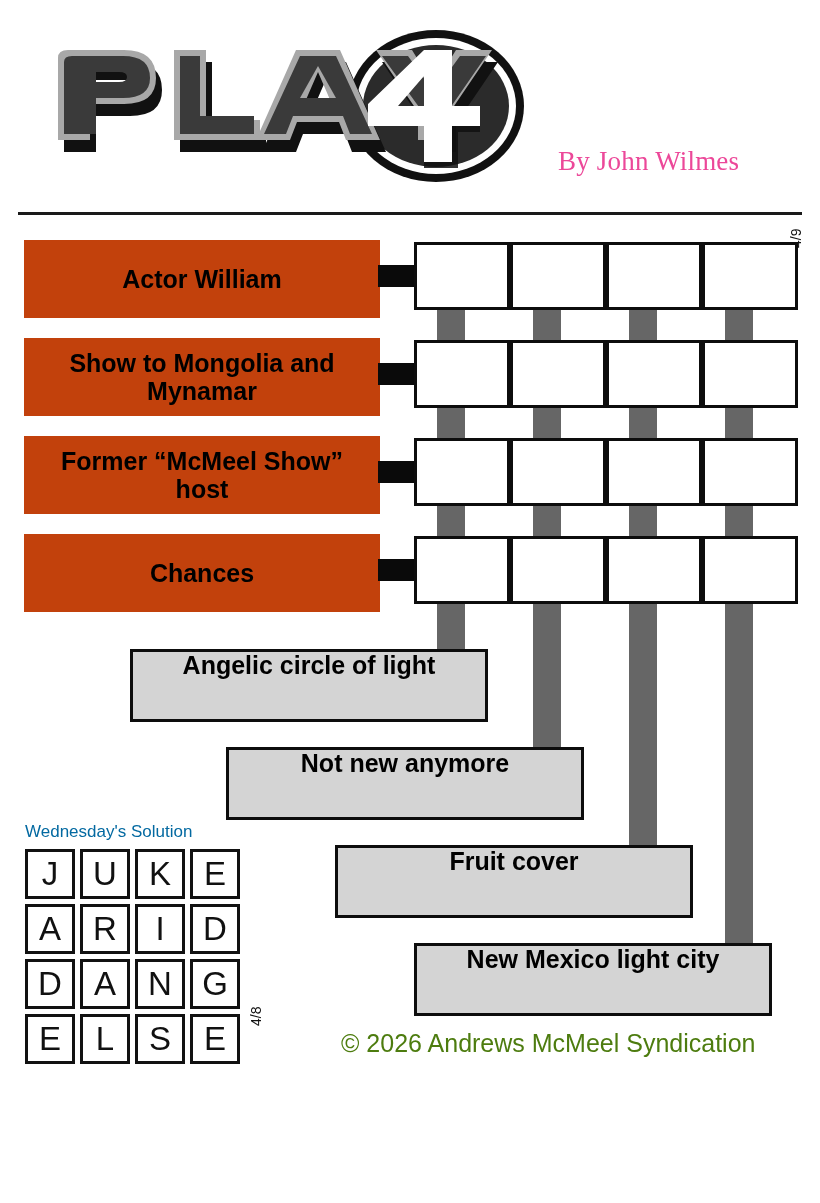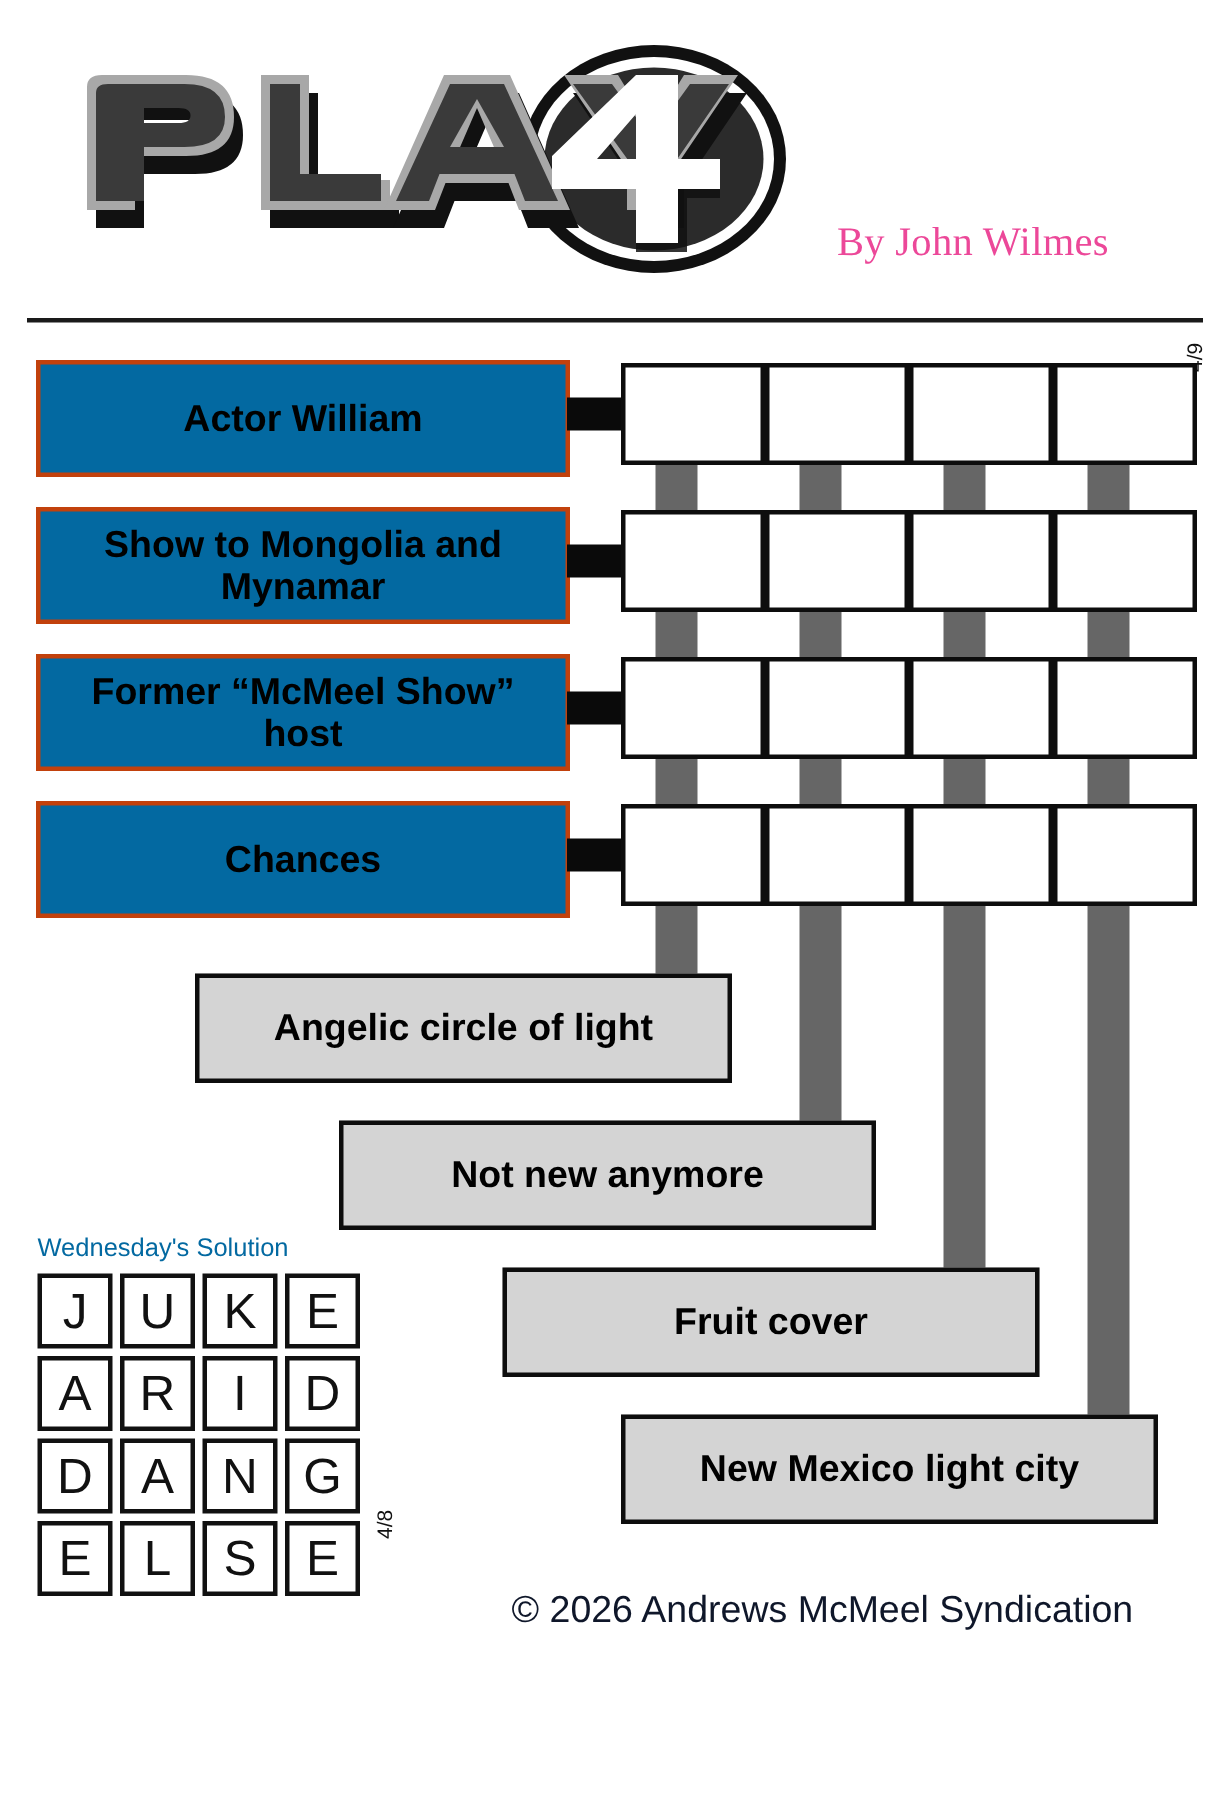--- a/index.html
+++ b/index.html
@@ -16,34 +16,34 @@
   #byline{
     left:558px;top:146px;
     font-family:"Liberation Serif",serif;
     font-size:27px;color:#ec4899;letter-spacing:.2px;white-space:nowrap;
   }
   #rule{left:18px;top:212px;width:784px;height:3px;background:#1a1a1a;}
 
   
   .clue-across{
     left:24px;width:356px;height:78px;
-    background:#0369a1;border:3px solid #c2410c;
+    background:#c2410c;border:3px solid #c2410c;
     display:flex;align-items:center;justify-content:center;
     text-align:center;box-sizing:border-box;
   }
   .clue-across .txt{
     font-size:25px;font-weight:bold;color:#000;
     line-height:1.12;padding:0 8px;
   }
 
   
   .clue-down{
     width:358px;height:73px;
     background:#d4d4d4;border:3px solid #0d0d0d;
-    display:flex;align-items:center;justify-content:center;
+    display:flex;align-items:flex-start;justify-content:center;
     text-align:center;box-sizing:border-box;z-index:6;
   }
   .clue-down .txt{
     font-size:25px;font-weight:bold;color:#000;line-height:1.1;padding:0 8px;
   }
 
   
   .cell{
     width:96px;height:68px;background:#fff;border:3px solid #0d0d0d;
     box-sizing:border-box;z-index:5;
@@ -60,21 +60,21 @@
   
   #sol-label{left:25px;top:822px;font-size:17px;color:#0369a1;white-space:nowrap;}
   .sol-cell{
     width:50px;height:50px;background:#fff;border:3px solid #111;
     box-sizing:border-box;display:flex;align-items:center;justify-content:center;
     font-size:33px;color:#111;
   }
 
   
   #copyright{
-    left:341px;top:1029px;font-size:25px;color:#0f172a;white-space:nowrap;margin-top:30px;
+    left:341px;top:1029px;font-size:25px;color:#4d7c0f;white-space:nowrap;
   }
 </style>
 </head>
 <body>
 
 <div class="abs" id="logo">
   <svg width="520" height="160" viewBox="0 0 520 160">
 
     <ellipse cx="408" cy="78" rx="88" ry="76" fill="#111111"></ellipse>
     <ellipse cx="408" cy="78" rx="80" ry="68" fill="#ffffff"></ellipse>

